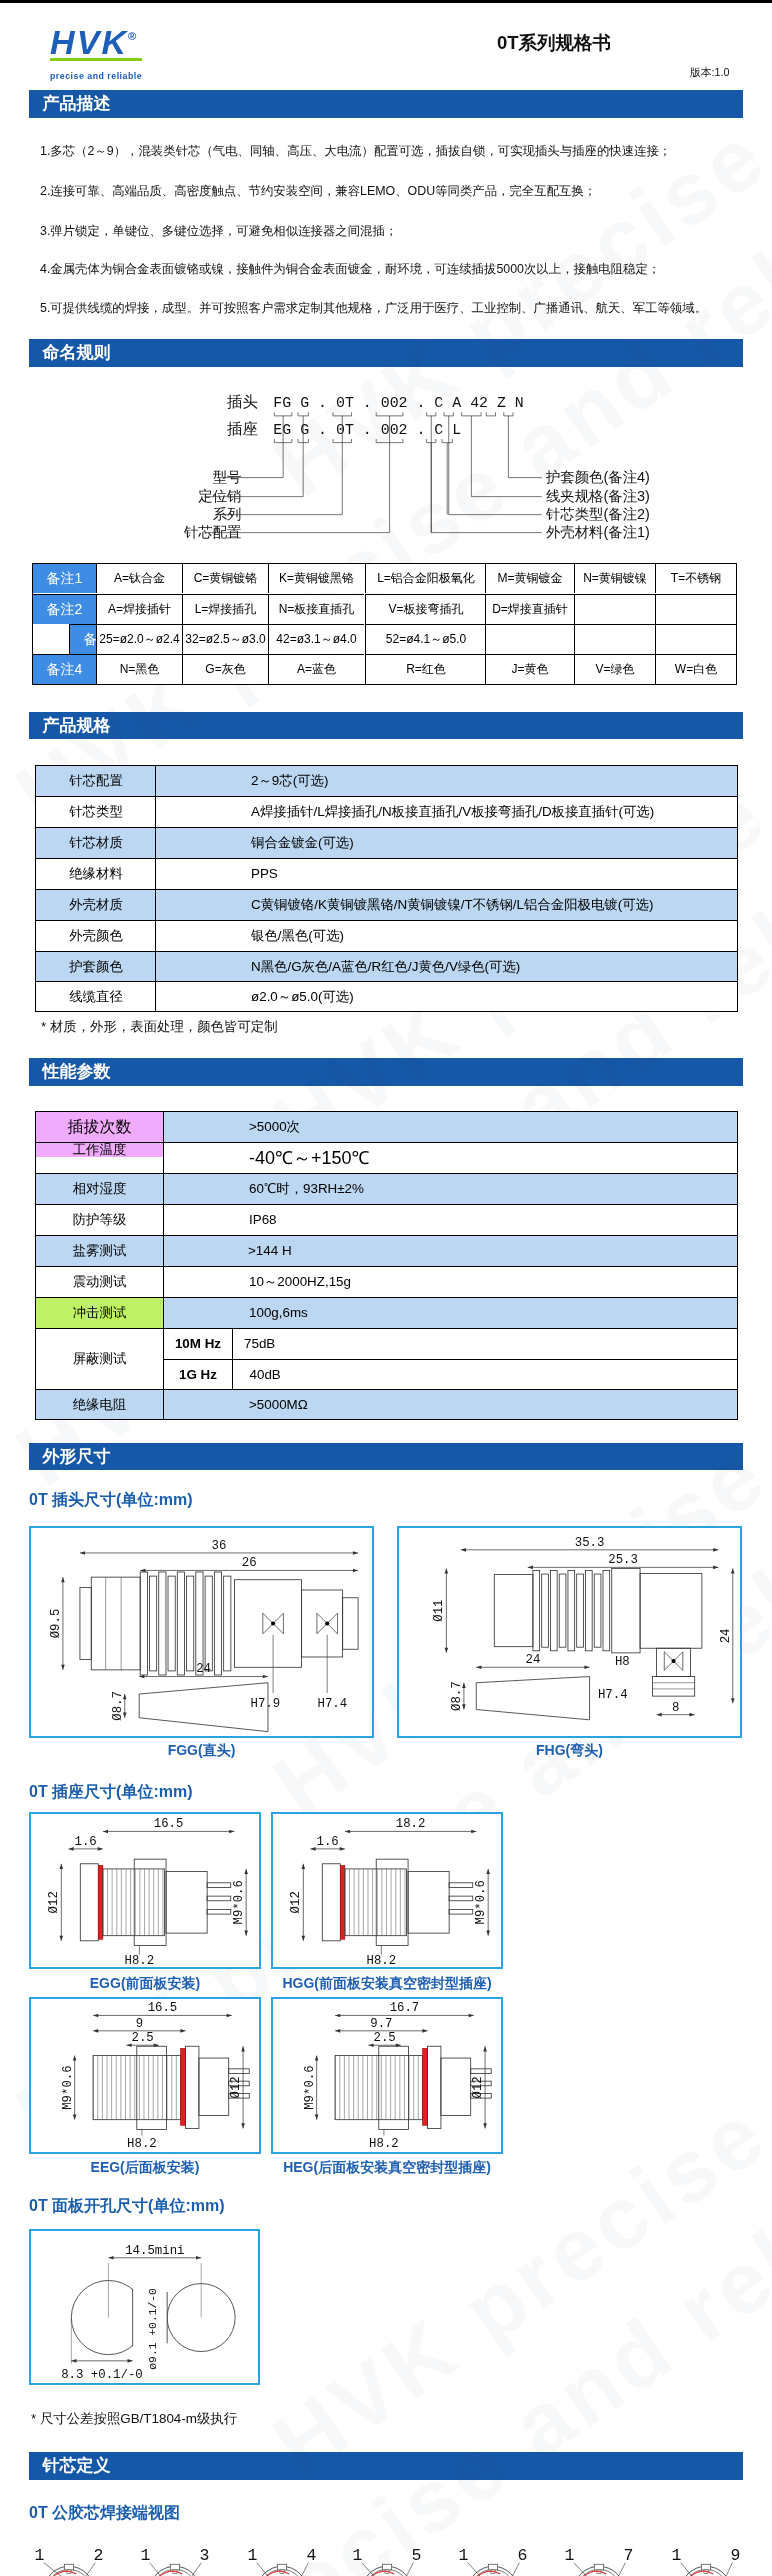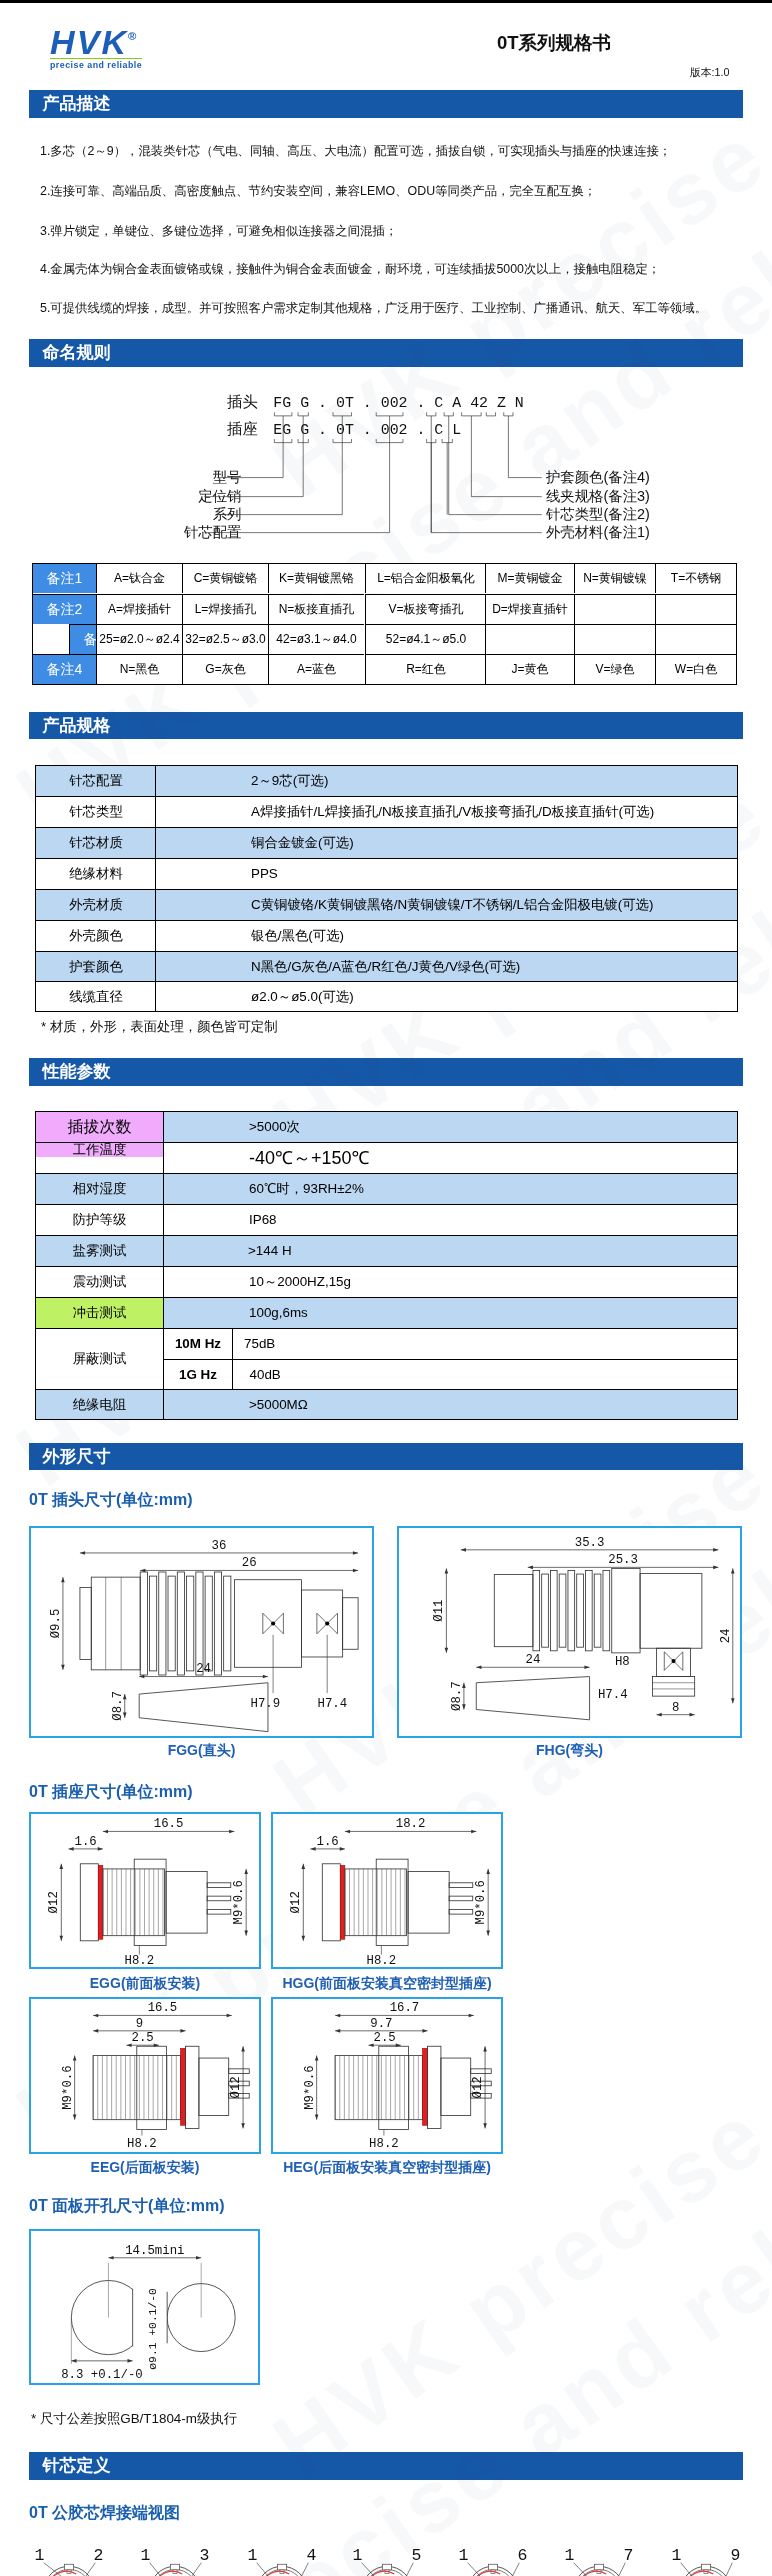--- a/index.html
+++ b/index.html
@@ -5,21 +5,21 @@
   html,body{margin:0;padding:0;background:#888;}
   #page{position:relative;width:773px;height:3590px;background:#fff;margin:0 auto;
         font-family:"Liberation Sans",sans-serif;overflow:hidden;}
   #topedge{position:absolute;left:0;top:0;width:773px;height:2.6px;background:#000;}
   .wm{position:absolute;font-size:88px;font-weight:bold;color:rgba(40,60,90,0.035);
       transform:rotate(-35deg);white-space:nowrap;pointer-events:none;letter-spacing:5.2px;}
   
   #logo{position:absolute;left:50px;top:20.6px;color:#1c5eb8;}
   #logo .big{font-size:34px;font-weight:bold;letter-spacing:2.1px;line-height:31px;font-style:italic;}
   #logo .reg{font-size:11.3px;vertical-align:14.4px;font-style:normal;}
-  #logo .tag{font-size:8.8px;font-weight:bold;letter-spacing:0.5px;border-top:1px solid #84cc16;padding-top:1px;}
+  #logo .tag{font-size:8.8px;font-weight:bold;letter-spacing:0.5px;border-top:3px solid #84cc16;padding-top:10px;}
   #doc-title{position:absolute;left:464px;top:30px;width:180px;text-align:center;
              font-size:18.5px;font-weight:bold;color:#111;}
   #version{position:absolute;left:690px;top:66px;font-size:10.8px;color:#111;}
   
   .band{position:absolute;left:29px;width:714px;height:28px;background:#1658a8;color:#fff;
         font-size:17px;font-weight:bold;line-height:28px;padding-left:13.4px;box-sizing:border-box;}
   .bluehead{position:absolute;left:29px;color:#1a5fae;font-size:16px;font-weight:bold;}
   .note{position:absolute;color:#111;font-size:13.4px;}
   .desc-item{position:absolute;left:40px;color:#111;font-size:12.4px;white-space:nowrap;}
   .cell{position:absolute;box-sizing:border-box;border-left:1px solid #000;border-top:1px solid #000;

